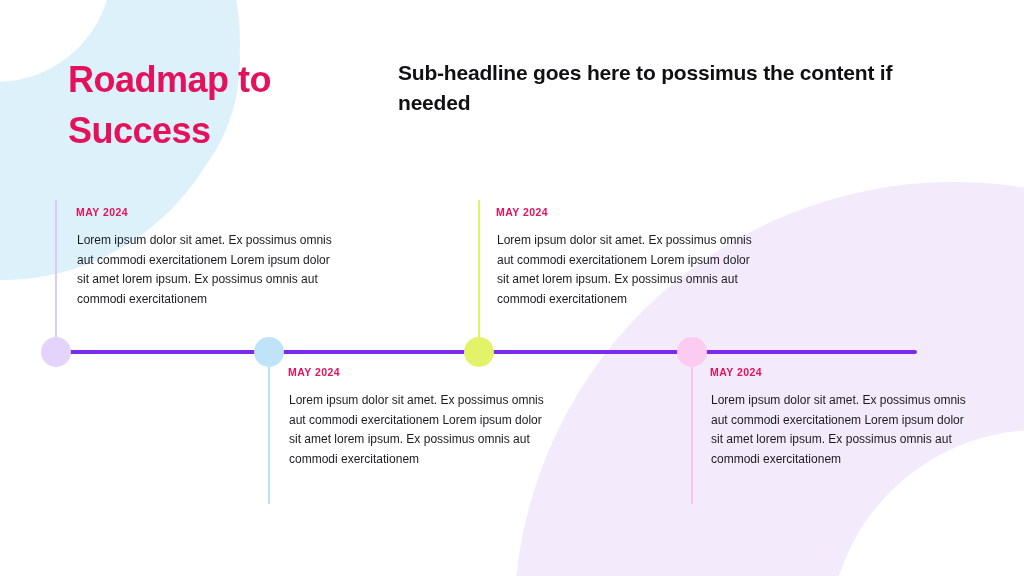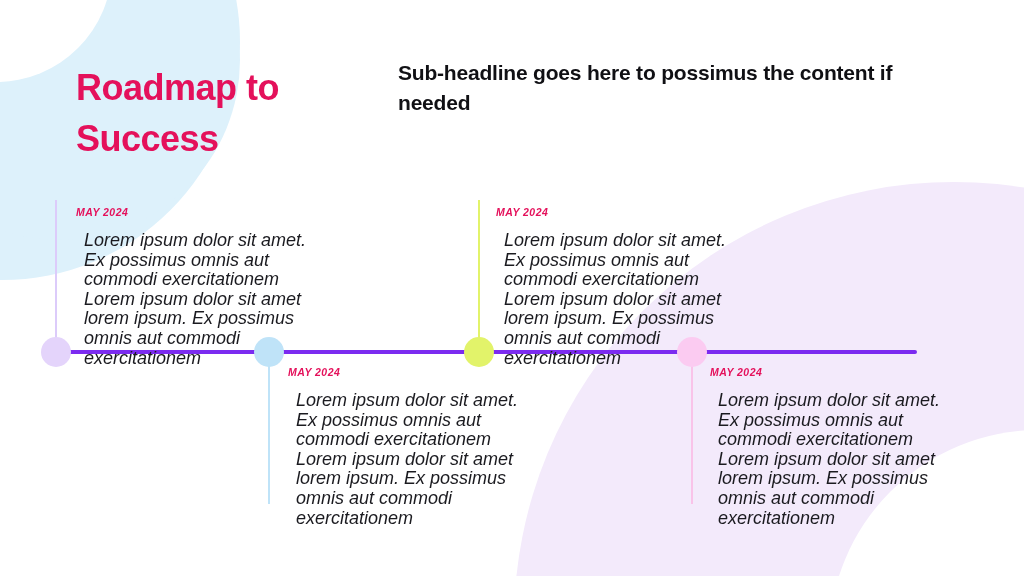--- a/index.html
+++ b/index.html
@@ -87,21 +87,21 @@
     position: absolute;
     left: 0;
     top: 0;
     width: 1024px;
   }
   .title {
     position: absolute;
     left: 64px;
     top: 50px;
     width: 300px;
-    margin: 12px;
+    margin: 4px;
     font-size: 36px;
     line-height: 51px;
     font-weight: 700;
     letter-spacing: -0.5px;
     color: #E4115B;
   }
   .subhead {
     position: absolute;
     left: 398px;
     top: 58px;
@@ -114,21 +114,20 @@
     color: #101014;
   }
 
   
   .timeline {
     position: absolute;
     left: 0;
     top: 0;
     width: 864px;
     height: 576px;
-    font-style: italic;
   }
   .axis-line {
     position: absolute;
     left: 56px;
     top: 350px;
     width: 861px;
     height: 4px;
     background: #7B2BF0;
     border-radius: 2px;
   }
@@ -155,22 +154,22 @@
     width: 262px;
   }
   .card .date {
     margin: 0 0 13px 0;
     font-size: 10.5px;
     font-weight: 700;
     letter-spacing: 0.45px;
     color: #E4115B;
   }
   .card .body {
-    margin: 8px;
-    font-size: 18px;
+    margin: 1px;
+    font-size: 12px;
     line-height: 19.6px;
     color: #1B1B20;
   }
 
   
   #node-1 { left: 41px; top: 337px; }
   #node-1 .dot  { background: #E4D4FB; }
   #node-1 .stem { background: #DCCBFA; top: -137px; height: 152px; }
   #card-1 { left: 76px; top: 206px; }
 

